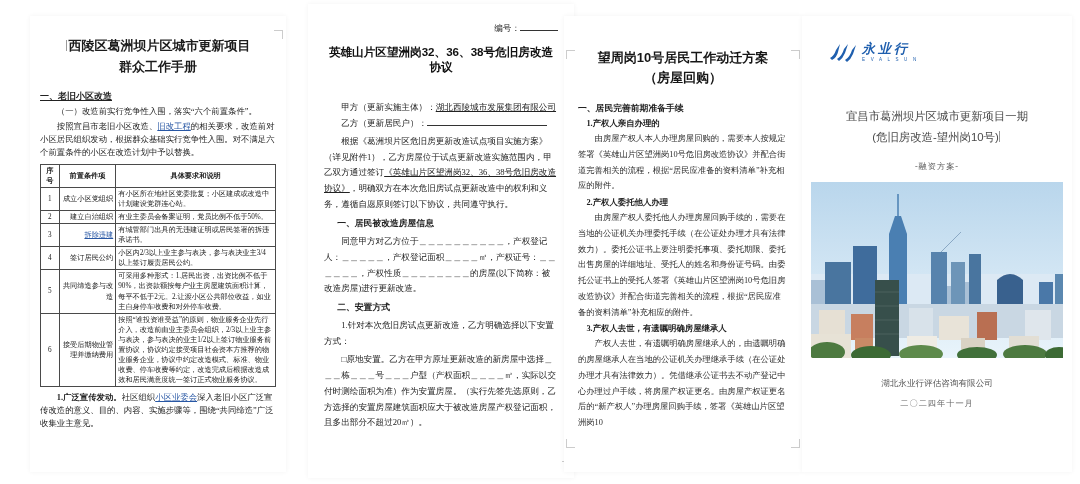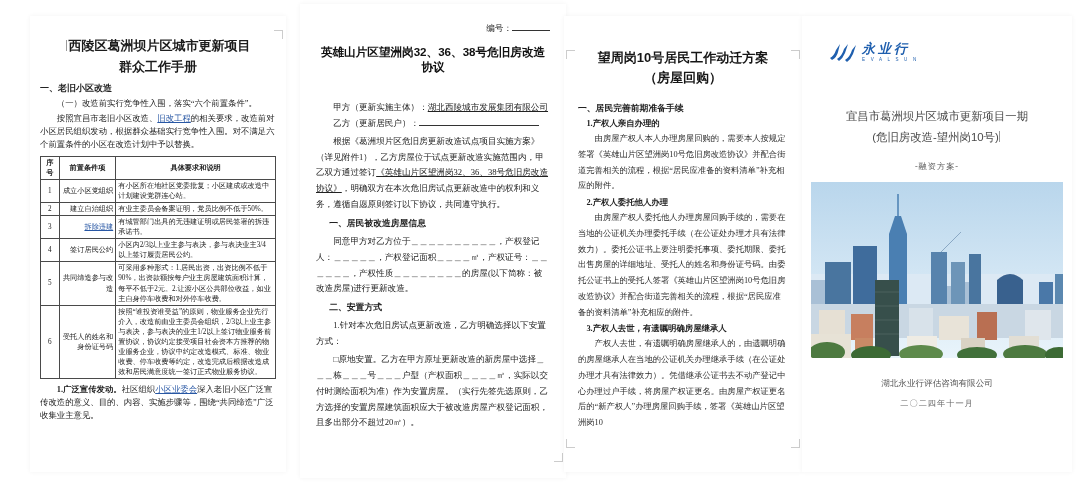--- a/index.html
+++ b/index.html
@@ -4,31 +4,31 @@
 <style>
   html,body{margin:0;padding:0;}
   body{width:1080px;height:484px;background:#ffffff;position:relative;overflow:hidden;
        font-family:"Liberation Serif","DejaVu Serif",serif;color:#222;}
   .page{position:absolute;background:#fff;overflow:hidden;box-shadow:0 0 5px rgba(0,0,0,.05);}
   
   #page1{left:30px;top:16px;width:256px;height:456px;padding:4px 10px;box-sizing:border-box;}
   #page1 .doc-title{font-family:"Liberation Sans","DejaVu Sans",sans-serif;font-weight:bold;
        font-size:13px;text-align:center;line-height:1.6;margin-top:16px;color:#1c1c1c;}
   .caret{display:inline-block;width:1px;height:11px;background:#9a9a9a;margin-right:2px;vertical-align:-1px;}
-  #page1 .sec-head{font-weight:bold;font-size:9px;margin-top:4px;}
+  #page1 .sec-head{font-weight:bold;font-size:9px;margin-top:12px;text-decoration:underline;}
   .body-t{font-size:8.4px;line-height:1.55;text-indent:2em;margin:2px 0 0 0;}
   a.doclink{color:#2857a4;text-decoration:underline;cursor:pointer;}
   table.cond{border-collapse:collapse;width:100%;margin-top:5px;font-size:7.2px;line-height:1.4;}
   table.cond th,table.cond td{border:1px solid #4a4a4a;padding:1px 2px;vertical-align:middle;}
   table.cond th{font-weight:bold;text-align:center;}
   td.c-num{width:8%;text-align:center;}
   td.c-item{width:24%;text-align:right;}
   td.c-desc{width:68%;text-align:left;}
   
-  #page2{left:300px;top:4px;width:266px;height:474px;padding:6px 16px;box-sizing:border-box;}
+  #page2{left:308px;top:4px;width:266px;height:474px;padding:6px 16px;box-sizing:border-box;}
   #page2 .num-line{font-size:8.6px;text-align:right;margin-top:12px;}
   .blank-s{display:inline-block;width:38px;border-bottom:1px solid #333;height:8px;}
   .blank-l{display:inline-block;width:120px;border-bottom:1px solid #333;height:8px;}
   #page2 .doc-title{font-family:"Liberation Sans","DejaVu Sans",sans-serif;font-weight:bold;
        font-size:11.6px;text-align:center;margin-top:10px;color:#111;}
   #page2 .line{font-size:8.6px;line-height:1.9;margin:0;}
   #page2 .pt{margin-top:24px;}
   .u-val{text-decoration:underline;}
   #page2 .body-t{font-size:8.6px;line-height:1.85;}
   #page2 .h-bold{font-weight:bold;font-size:8.8px;line-height:1.9;text-indent:1.5em;margin-top:2px;}
@@ -97,21 +97,21 @@
       <td class="c-item">签订居民公约</td>
       <td class="c-desc">小区内2/3以上业主参与表决，参与表决业主3/4以上签订履责居民公约。</td>
     </tr>
     <tr>
       <td class="c-num">5</td>
       <td class="c-item">共同缔造参与改造</td>
       <td class="c-desc">可采用多种形式：1.居民出资，出资比例不低于90%，出资款额按每户业主房屋建筑面积计算，每平不低于2元。2.让渡小区公共部位收益，如业主自身停车收费和对外停车收费。</td>
     </tr>
     <tr>
       <td class="c-num">6</td>
-      <td class="c-item">受托人的姓名和身份证号码</td>
+      <td class="c-item">接受后期物业管理并缴纳费用</td>
       <td class="c-desc">按照“谁投资谁受益”的原则，物业服务企业先行介入，改造前由业主委员会组织，2/3以上业主参与表决，参与表决的业主1/2以上签订物业服务前置协议，协议约定接受项目社会资本方推荐的物业服务企业，协议中约定改造模式、标准、物业收费、停车收费等约定，改造完成后根据改造成效和居民满意度统一签订正式物业服务协议。</td>
     </tr>
   </tbody>
     </table>
 
   <p class="body-t" style="margin-top:4px;"><b>1.广泛宣传发动。</b><span>社区组织</span><a class="doclink">小区业委会</a><span>深入老旧小区广泛宣传改造的意义、目的、内容、实施步骤等，围绕“共同缔造”广泛收集业主意见。</span></p>
 </div>
 
 <div class="page" id="page2">
   <div class="mark m-br" style="right:3px;bottom:16px;"></div>

